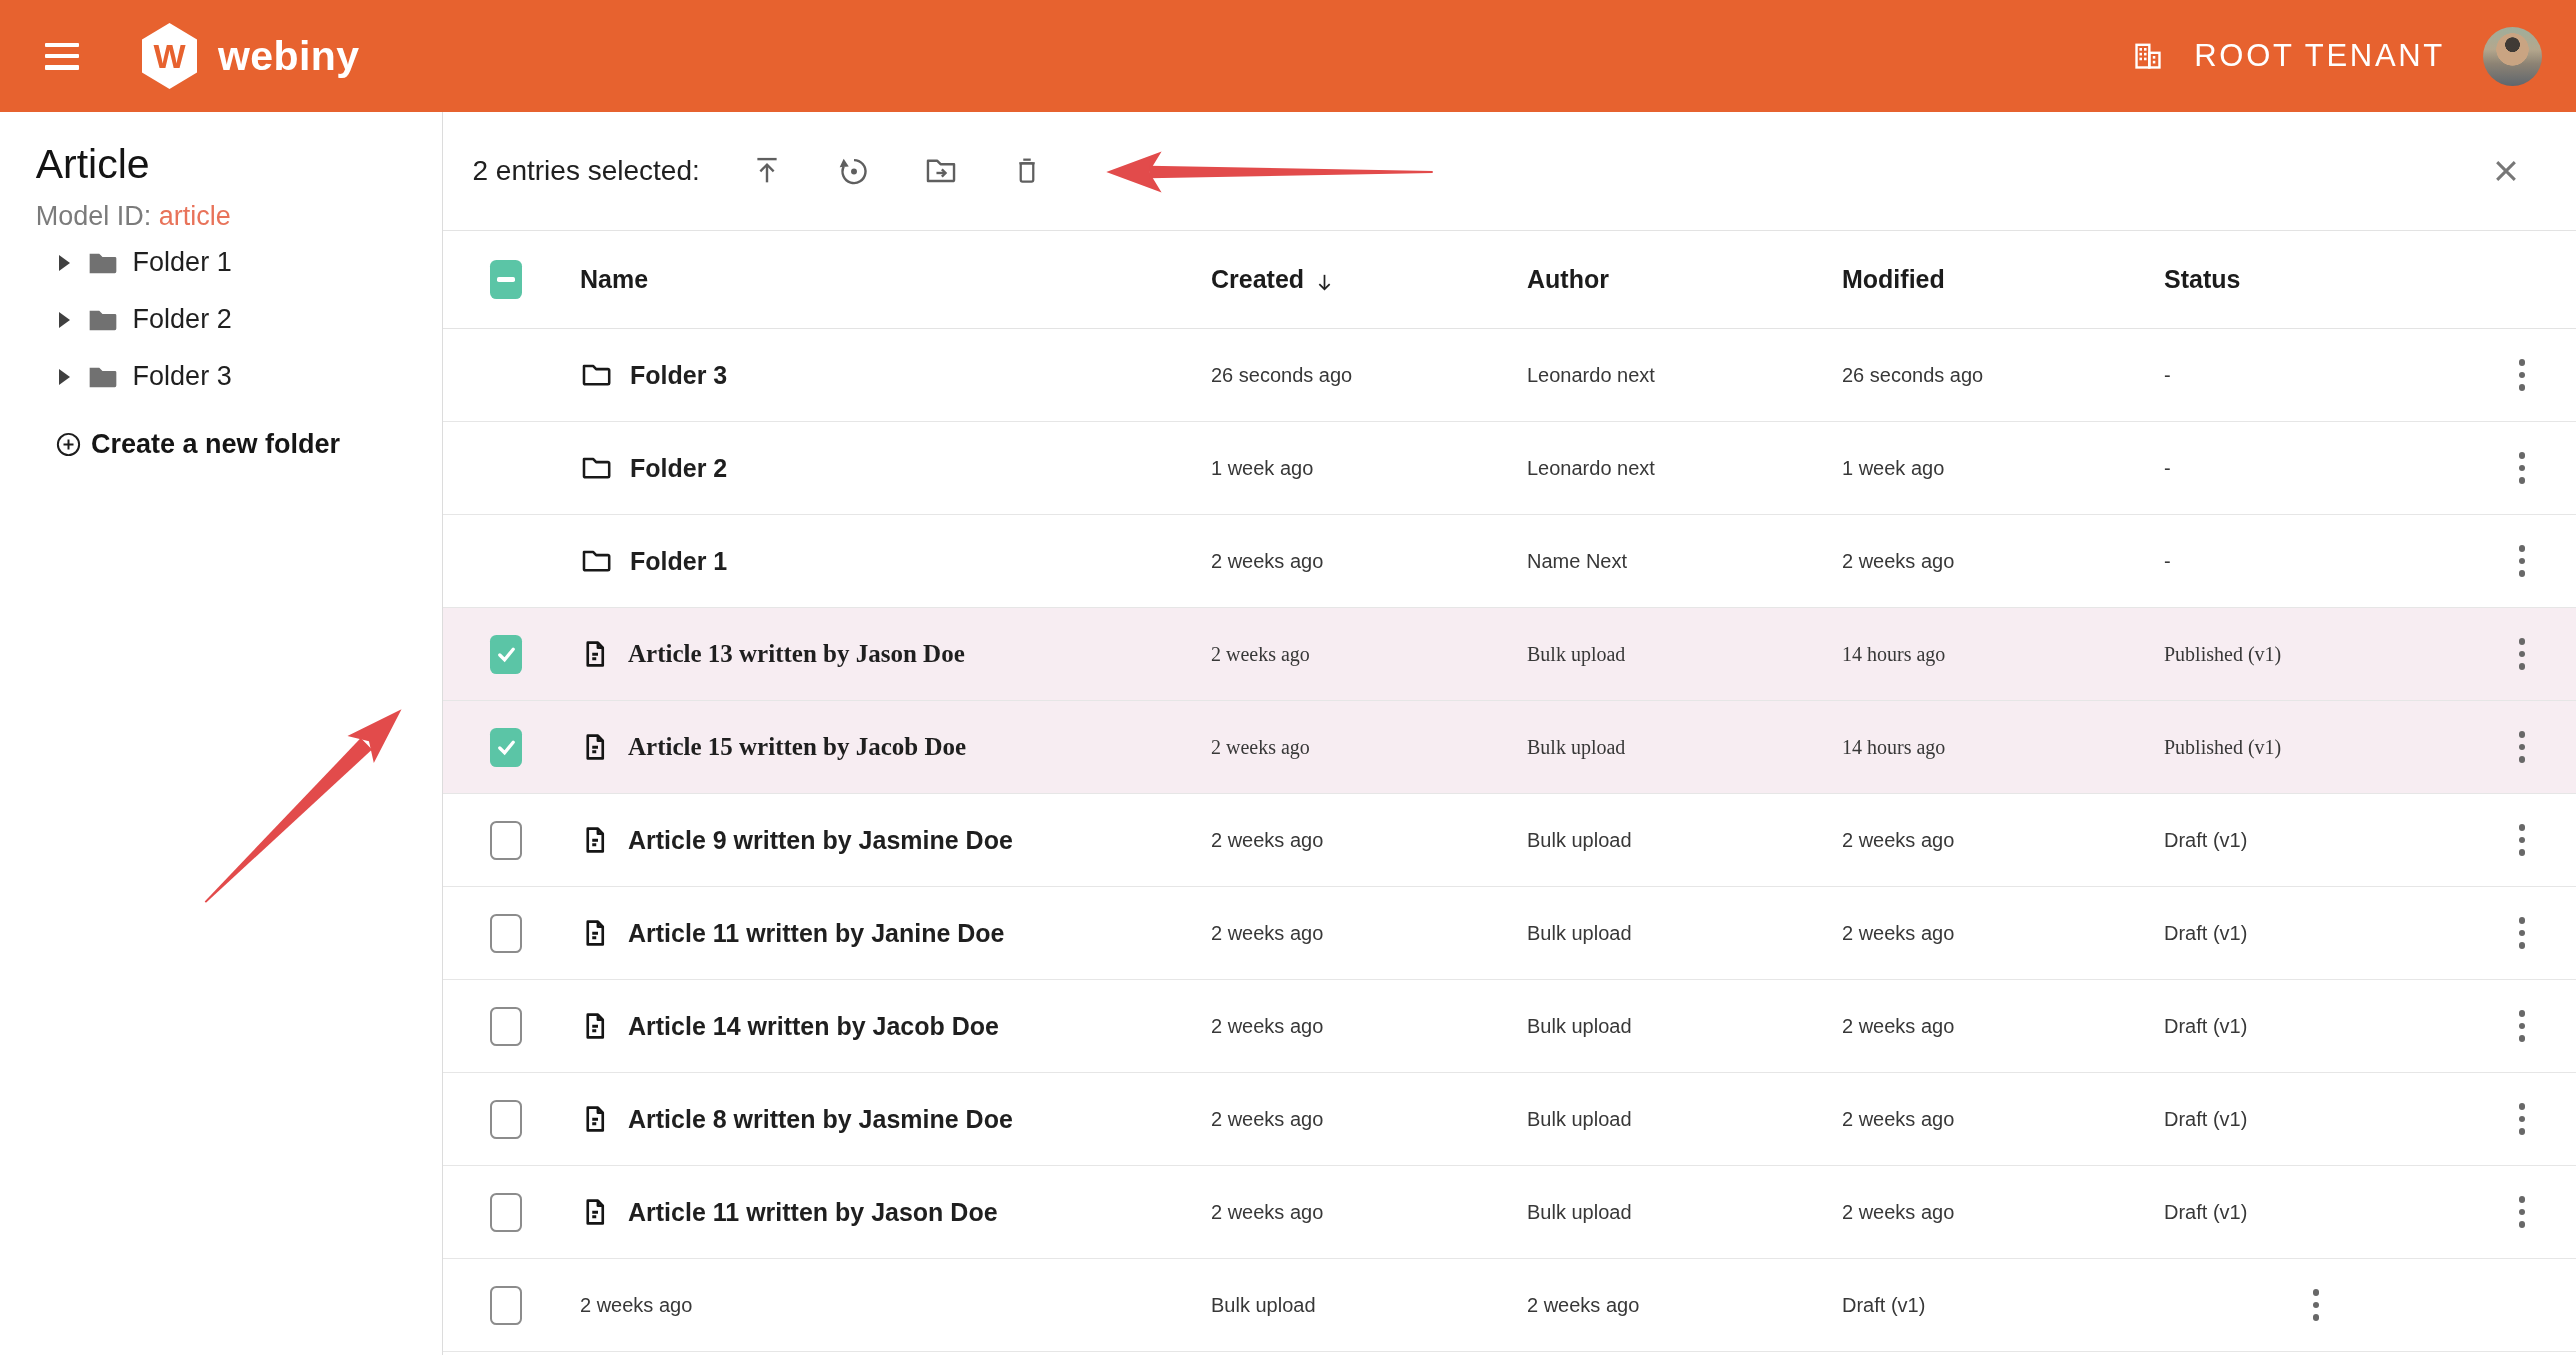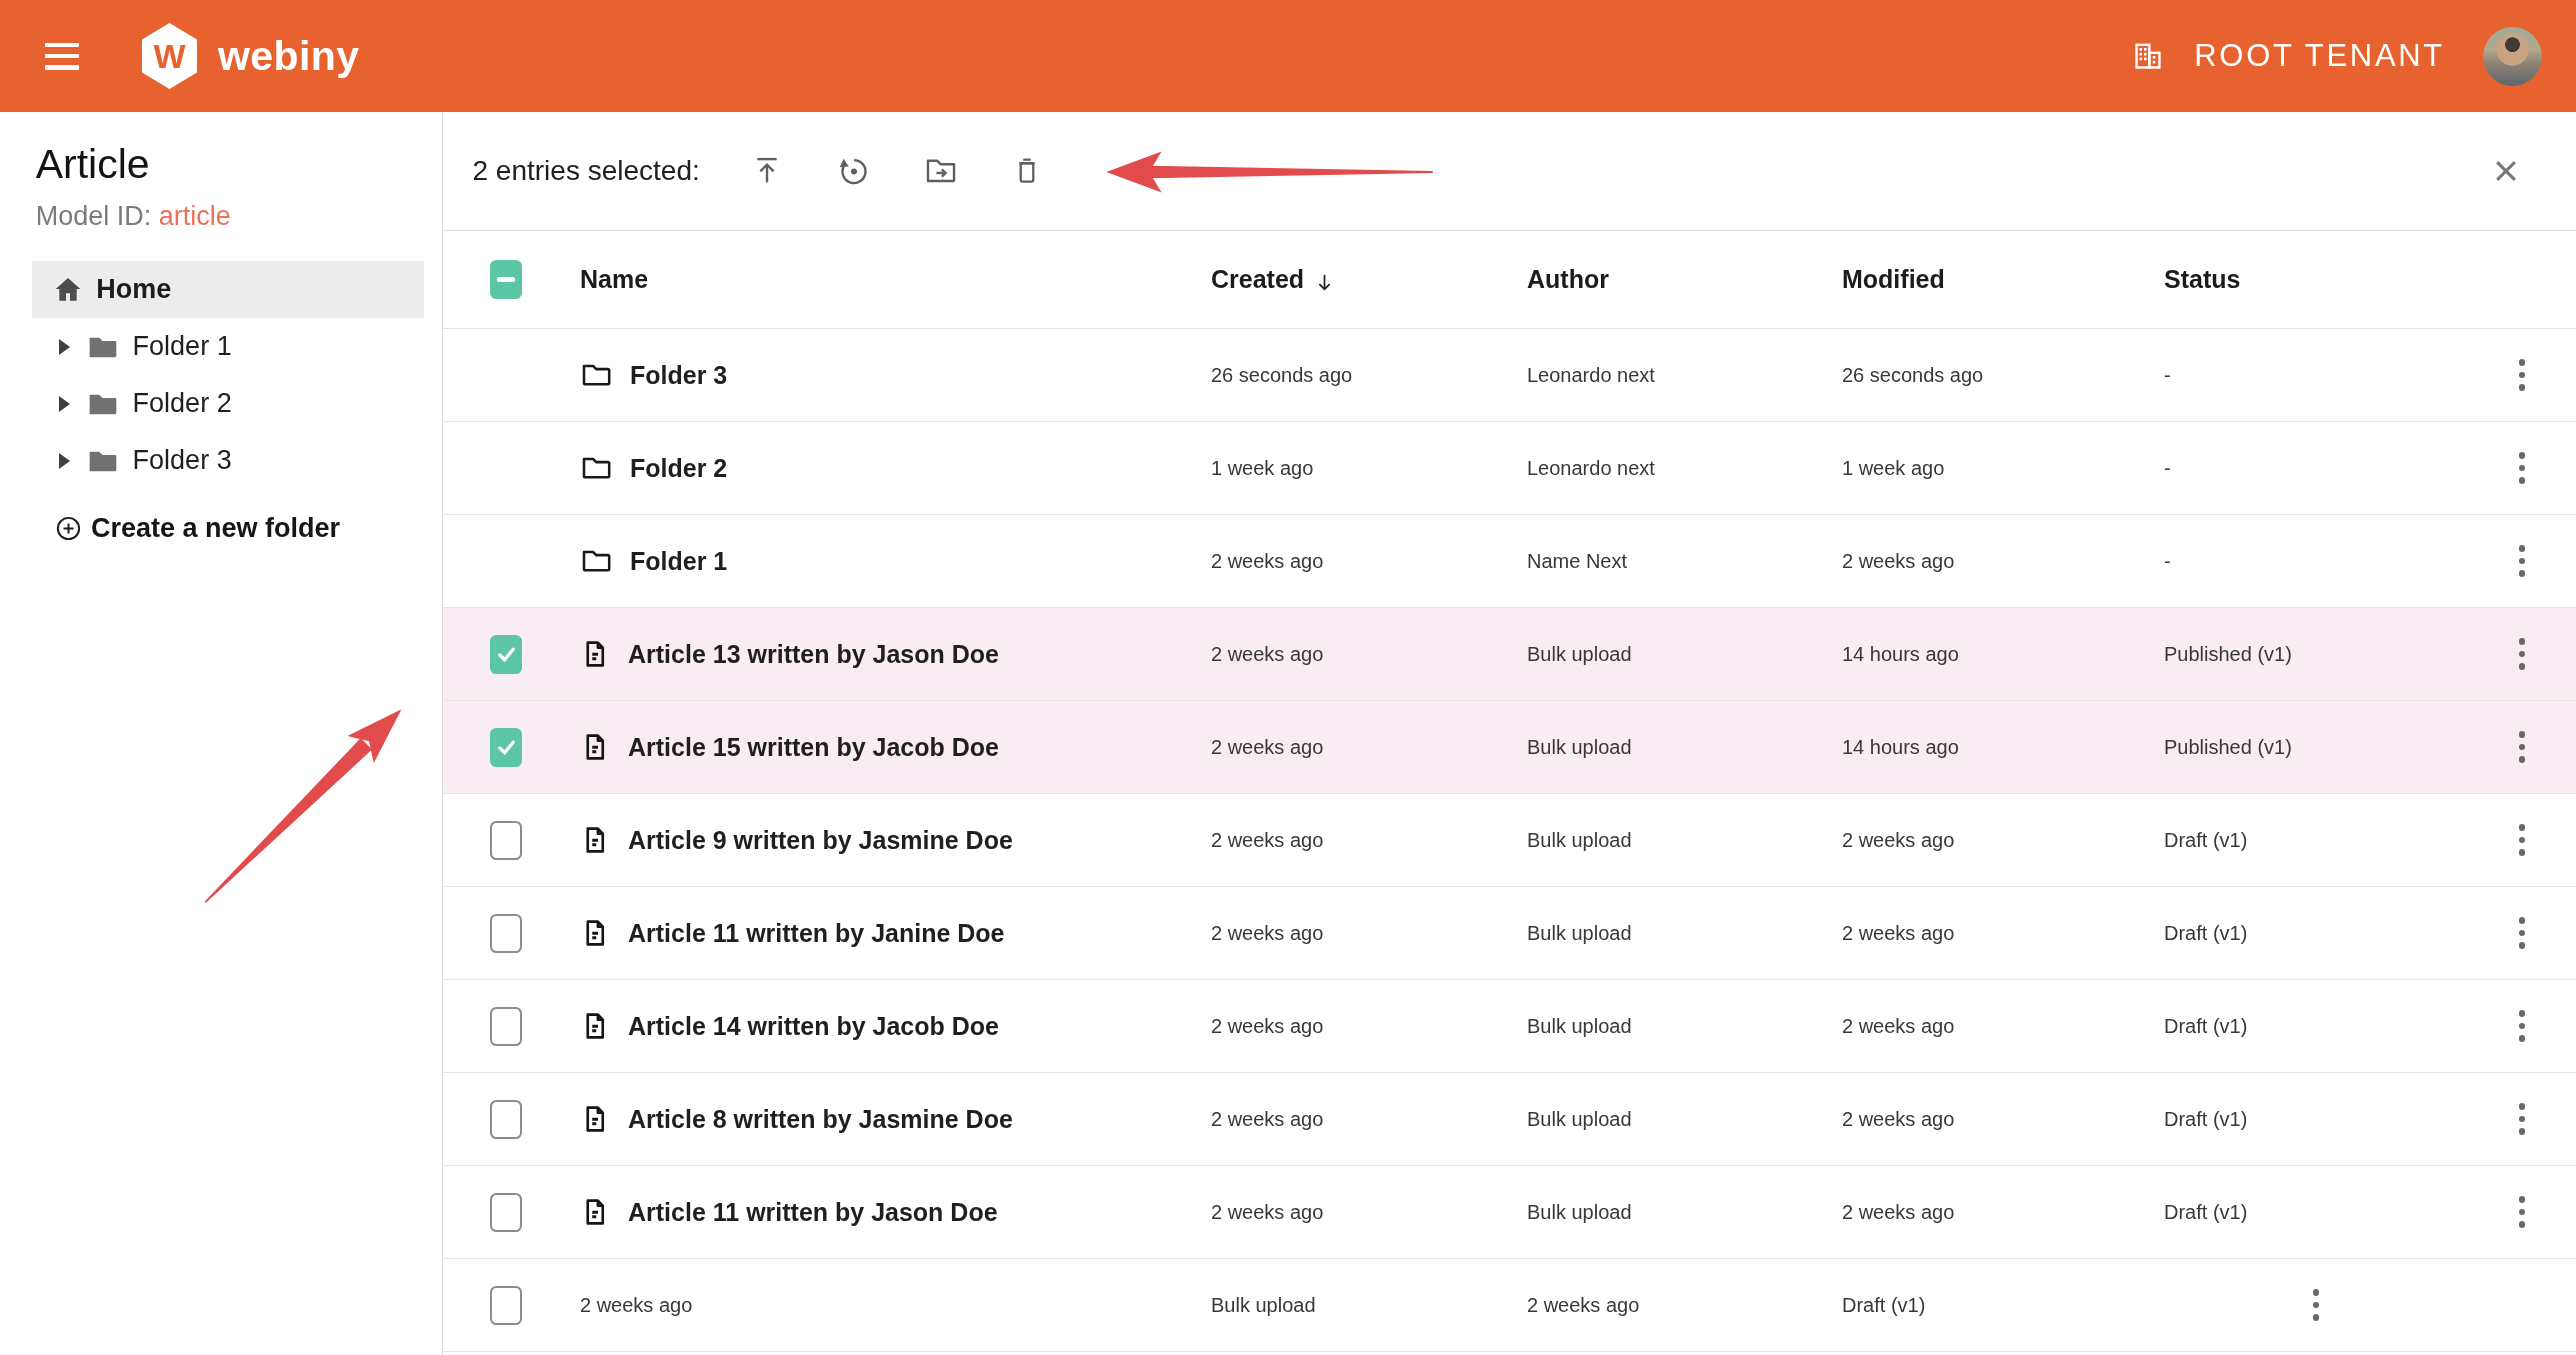--- a/index.html
+++ b/index.html
@@ -49,21 +49,21 @@
   .sel-text { font-size: 28px; color: #202020; }
   .actions { display: flex; gap: 53px; margin-left: 50px; }
   .action-btn { background: none; border: none; cursor: pointer; display: flex; align-items: center; }
   .close-btn { margin-left: auto; background: none; border: none; cursor: pointer; display: flex; }
 
   
   .thead-row, .trow { display: grid; grid-template-columns: 90px 631px 316px 315px 322px 304px 1fr; padding-left: 47px; align-items: center; }
   .thead-row { height: 98px; border-bottom: 0.9px solid #e3e3e3; }
   .th { font-size: 25px; font-weight: 700; color: #1c1c1c; cursor: pointer; display: flex; align-items: flex-end; gap: 9px; }
   .trow { height: 93px; border-bottom: 0.9px solid #e6e6e6; cursor: pointer; }
-  .trow.selected { background: #f7edf2; }
+  .trow.selected { background: #f7edf2; font-family: Liberation Serif, serif; }
   .cell { font-size: 20px; color: #383838; }
   .name-cell { display: flex; align-items: center; gap: 18px; }
   .name-cell .nm { font-size: 25px; font-weight: 700; color: #1f1f1f; }
   .menu-cell { display: flex; justify-content: center; }
   .kebab { background: none; border: none; cursor: pointer; display: flex; flex-direction: column; gap: 6.3px; padding: 5.4px; }
   .kebab i { width: 6.3px; height: 6.3px; border-radius: 50%; background: #686868; }
 
   
   .cbx { width: 32px; height: 39px; border-radius: 6.3px; display: flex; align-items: center; justify-content: center; cursor: pointer; }
   .cbx.checked, .cbx.indeterminate { background: #5bc5a6; }
@@ -113,28 +113,20 @@
   </header>
 
   <div class="app">
 
     <aside class="sidebar">
       <h1 class="side-title">Article</h1>
       <div class="model-id">
         <span>Model ID:</span>
         <span class="mid-value">article</span>
       </div>
-      <div class="side-home">
-        <span style="display:flex">
-          <svg width="32" height="32" viewBox="0 0 24 24">
-              <path d="M12 3 2.8 11.2h2.7V20h5v-5.6h3V20h5v-8.8h2.7z" fill="#4d4d4d"></path>
-            </svg>
-        </span>
-        <span class="lbl">Home</span>
-      </div>
       <ul class="tree">
         <li class="tree-item">
           <span class="caret"></span>
           <span class="f-icon">
             <svg width="36" height="32" viewBox="0 0 24 24">
                 <path d="M2 5h7.2l2.4 2.5H21a1 1 0 0 1 1 1v9.9a1.2 1.2 0 0 1-1.2 1.2H2z" fill="#717171"></path>
               </svg>
           </span>
           <span class="lbl">Folder 1</span>
         </li>

